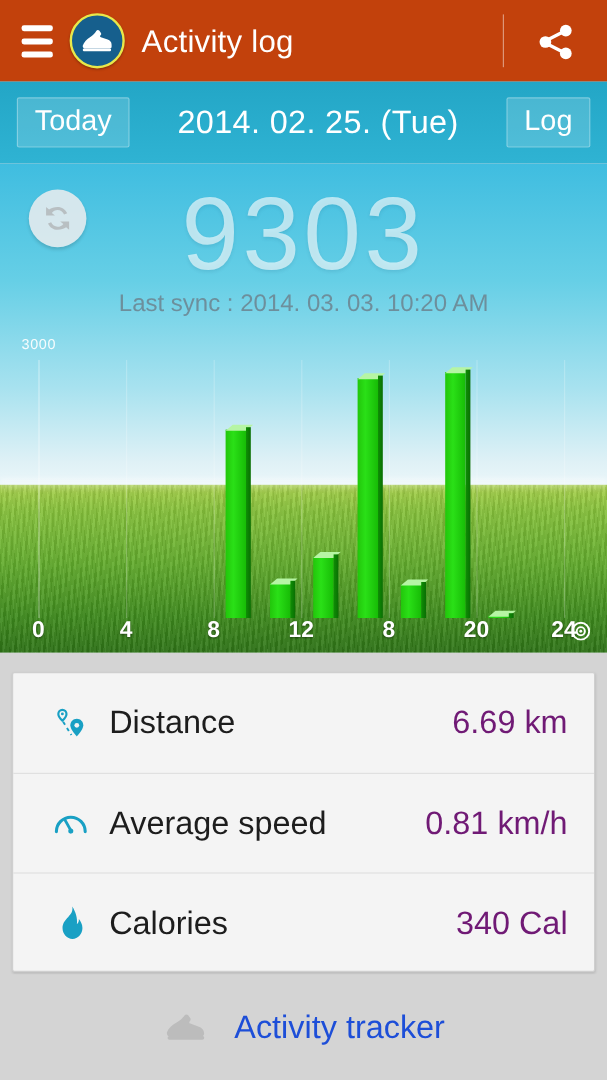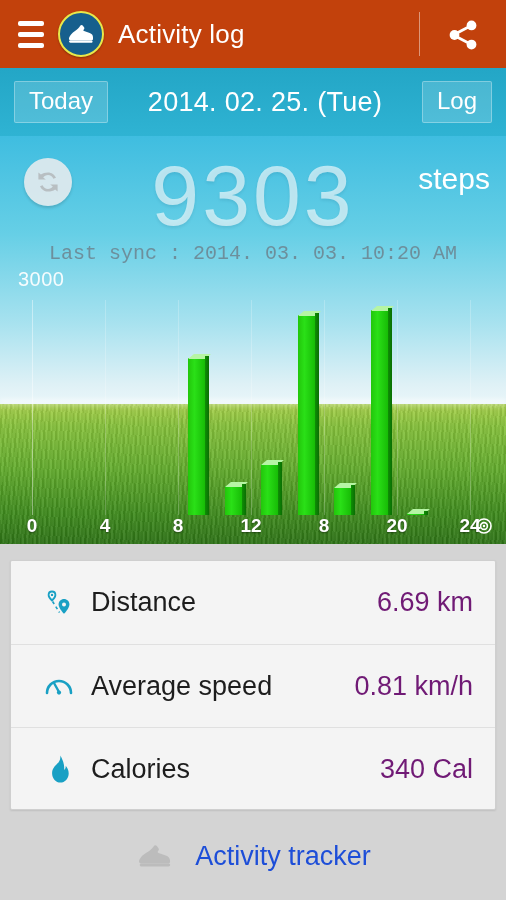--- a/index.html
+++ b/index.html
@@ -97,28 +97,28 @@
     color: rgba(255,255,255,.62); font-size: 86px; font-weight: 300;
     letter-spacing: 3px; line-height: 1;
     text-shadow: 0 2px 3px rgba(0,60,90,.10);
   }
   .stepsunit {
     position: absolute; right: 16px; top: 162px;
     color: #ffffff; font-size: 30px; font-weight: 400;
   }
   .lastsync {
     position: absolute; left: 0; top: 242px; width: 506px; text-align: center;
-    color: #6d8f9c; font-size: 20px; font-family: Liberation Mono, monospace;
+    color: #6d8f9c; font-size: 20px;
   }
 
   
   .chart { position: absolute; left: 0; top: 136px; width: 506px; height: 408px; }
   .ymax-label {
-    position: absolute; left: 18px; top: 132px;
-    color: rgba(255,255,255,.92); font-size: 20px; letter-spacing: .5px;
+    position: absolute; left: 18px; top: 144px;
+    color: rgba(255,255,255,.92); font-size: 12px; letter-spacing: .5px;
   }
   .gridline {
     position: absolute; top: 164px; width: 1px; height: 215px;
     background: rgba(255,255,255,.42);
   }
   .gridline.minor { background: rgba(255,255,255,.22); }
   .bar {
     position: absolute; width: 17px; background: linear-gradient(90deg, #22c60b 0%, #2ae017 38%, #17bc06 100%);
   }
   .bar:before {
@@ -204,21 +204,20 @@
     <div class="grass"></div>
   </div>
 
   <div class="refresh-btn">
     <svg viewBox="0 0 30 30" aria-hidden="true">
       <path d="M15 5.5c3.6 0 6.7 2.2 8 5.3l-2.6.9c-.9-2.2-3-3.7-5.4-3.7-2 0-3.7 1-4.8 2.4l2.6 2.1H5.4V5.6l2.5 2C9.6 6.3 12.2 5.5 15 5.5z" fill="#b8bfc2"></path>
       <path d="M15 24.5c-3.6 0-6.7-2.2-8-5.3l2.6-.9c.9 2.2 3 3.7 5.4 3.7 2 0 3.7-1 4.8-2.4l-2.6-2.1h7.4v6.9l-2.5-2c-1.7 1.3-4.3 2.1-7.1 2.1z" fill="#b8bfc2"></path>
     </svg>
   </div>
   <div class="stepcount">9303</div>
-  <div class="stepsunit">steps</div>
   <div class="lastsync">Last sync : 2014. 03. 03. 10:20 AM</div>
 
   <div class="chart">
     <div class="ymax-label">3000</div>
     <div id="gridlines">
         <div class="gridline" style="left: 32px;"></div>
         <div class="gridline minor" style="left: 105px;"></div>
         <div class="gridline minor" style="left: 178px;"></div>
         <div class="gridline minor" style="left: 251px;"></div>
         <div class="gridline minor" style="left: 324px;"></div>

